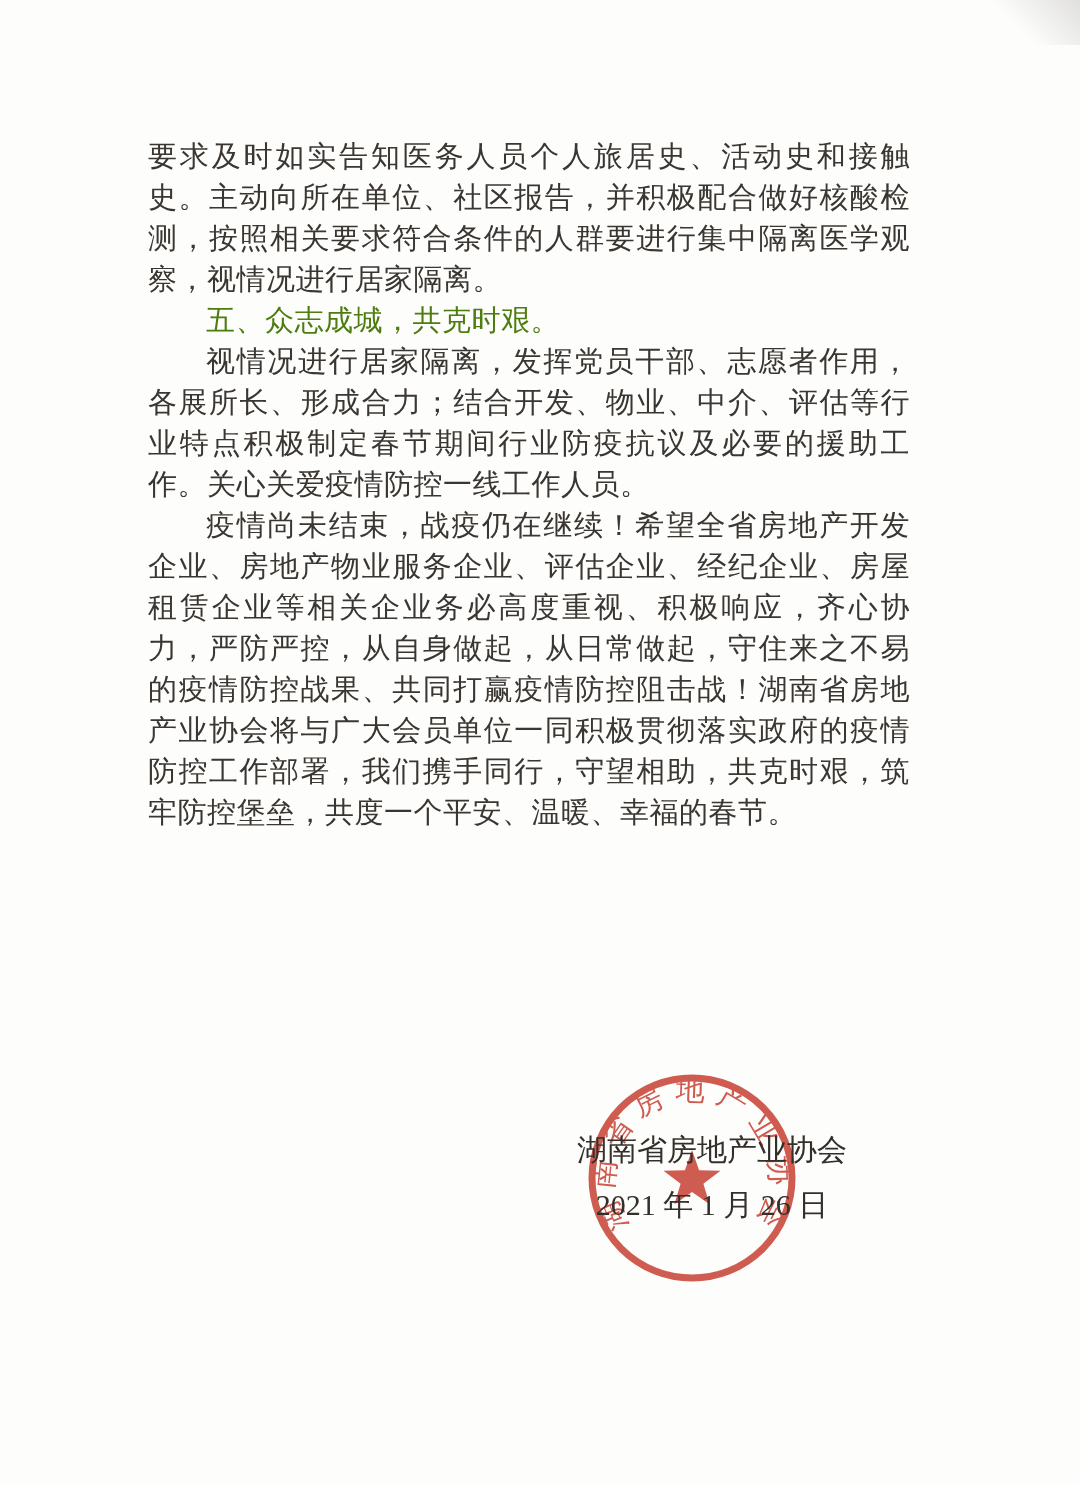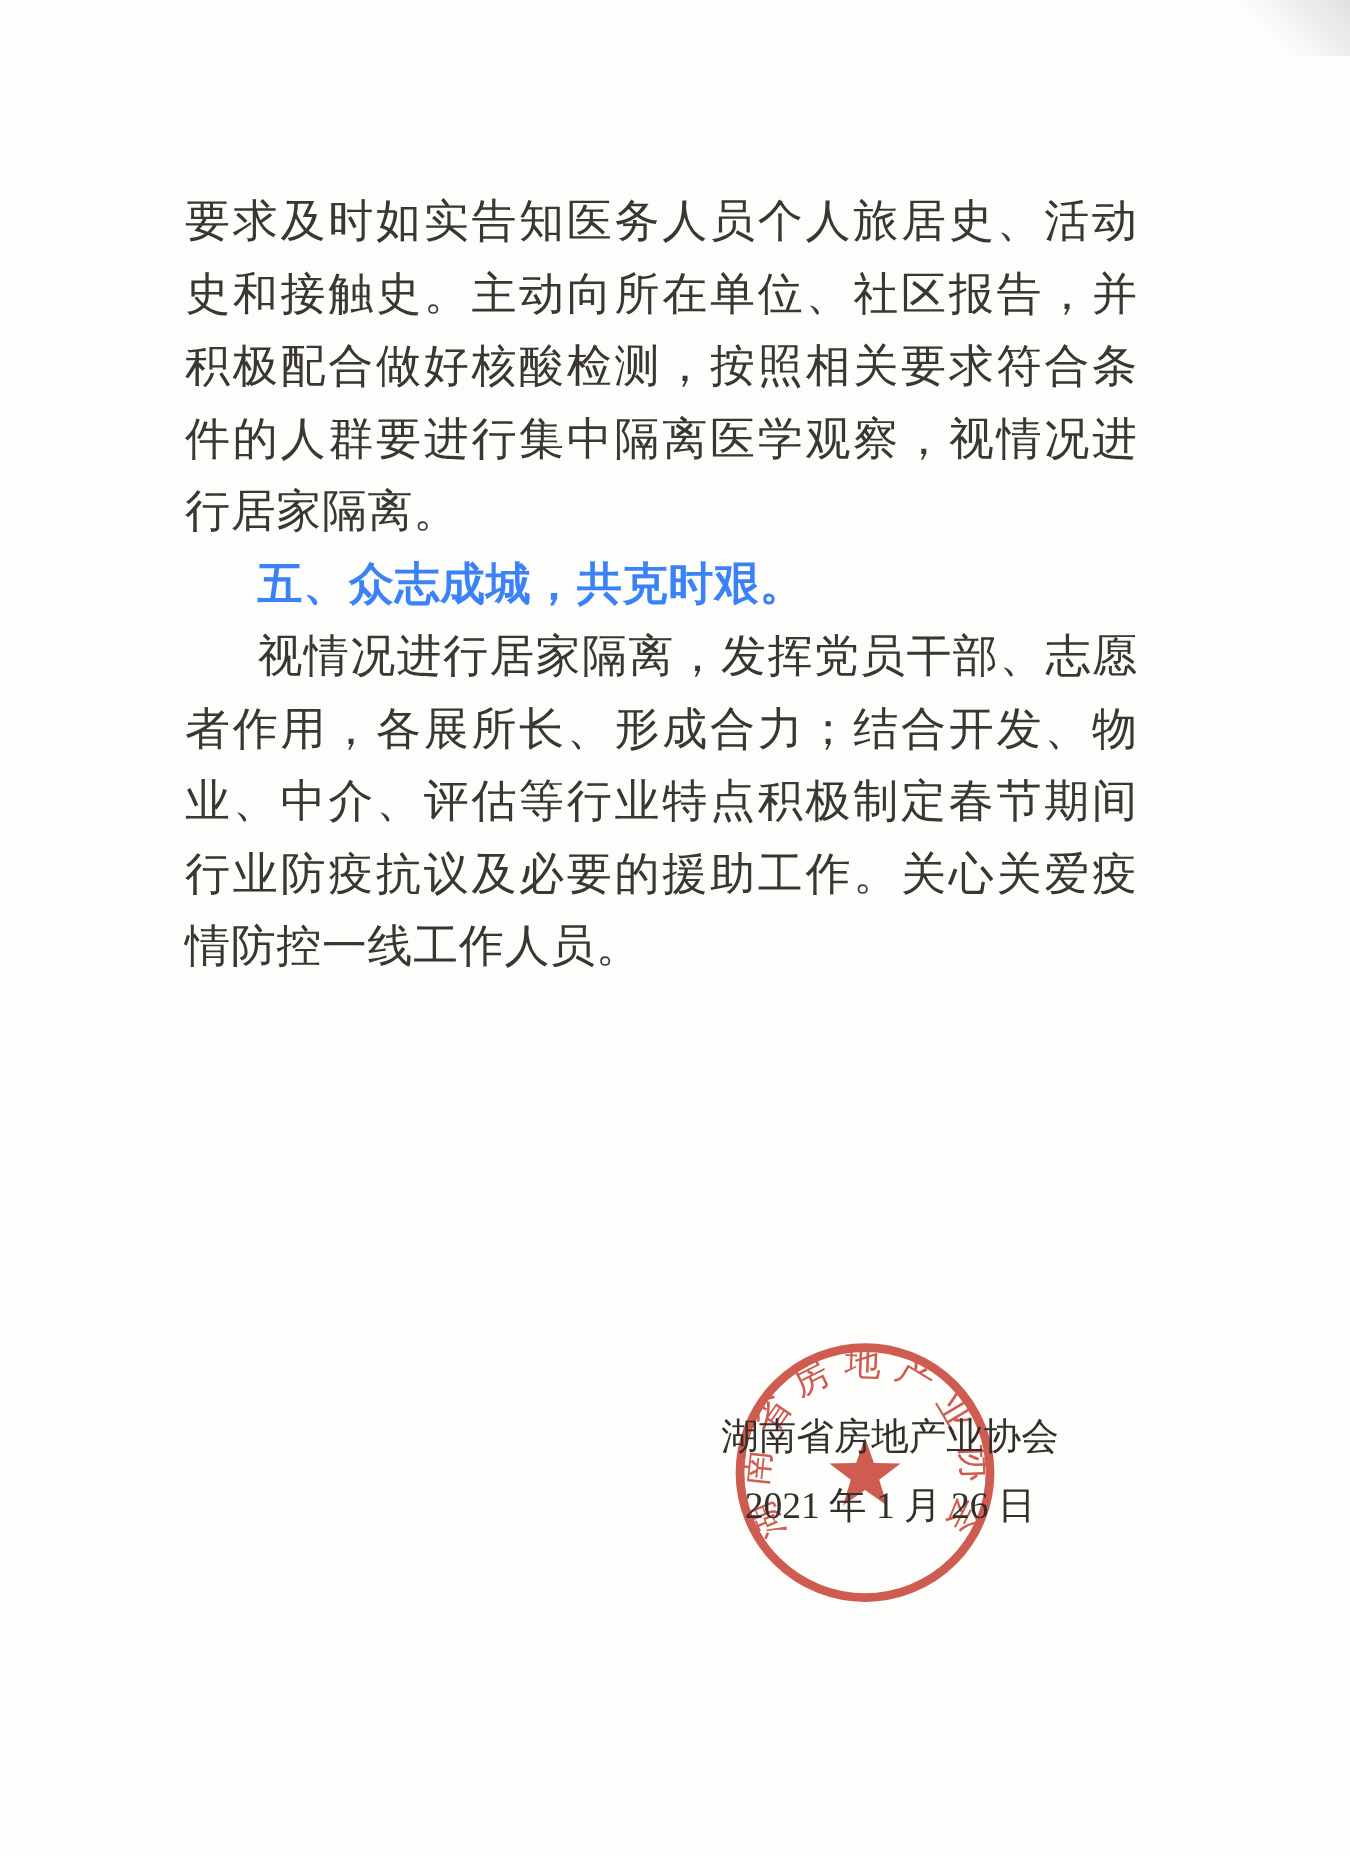--- a/index.html
+++ b/index.html
@@ -20,36 +20,36 @@
     content: "";
     position: absolute;
     top: 0; right: 0;
     width: 120px; height: 45px;
     background: linear-gradient(225deg, rgba(190,188,184,0.45) 0%, rgba(190,188,184,0) 55%);
     pointer-events: none;
   }
   .doc-body {
     position: absolute;
     left: 148px;
-    top: 148px;
+    top: 136px;
     width: 762px;
-    font-size: 36px;
-    line-height: 58px;
+    font-size: 29px;
+    line-height: 41px;
     color: #3a3631;
     text-align: justify;
     text-justify: inter-character;
     letter-spacing: 0.5px;
     z-index: 2;
   }
   .para { margin: 0; }
   .para.indented { text-indent: 58px; }
   .para.heading {
     text-indent: 58px;
-    font-weight: bold;
-    color: #3b82f6;
+    font-weight: normal;
+    color: #4d7c0f;
   }
   .signature-block {
     position: absolute;
     left: 520px;
     top: 1122px;
     width: 384px;
     text-align: center;
     font-size: 30px;
     line-height: 55px;
     color: #332f2b;
@@ -74,20 +74,21 @@
 </style>
 </head>
 <body>
 
 <div class="page">
 
   <div class="doc-body">
     <p class="para">要求及时如实告知医务人员个人旅居史、活动史和接触史。主动向所在单位、社区报告，并积极配合做好核酸检测，按照相关要求符合条件的人群要进行集中隔离医学观察，视情况进行居家隔离。</p>
     <p class="para heading">五、众志成城，共克时艰。</p>
     <p class="para indented">视情况进行居家隔离，发挥党员干部、志愿者作用，各展所长、形成合力；结合开发、物业、中介、评估等行业特点积极制定春节期间行业防疫抗议及必要的援助工作。关心关爱疫情防控一线工作人员。</p>
+    <p class="para indented">疫情尚未结束，战疫仍在继续！希望全省房地产开发企业、房地产物业服务企业、评估企业、经纪企业、房屋租赁企业等相关企业务必高度重视、积极响应，齐心协力，严防严控，从自身做起，从日常做起，守住来之不易的疫情防控战果、共同打赢疫情防控阻击战！湖南省房地产业协会将与广大会员单位一同积极贯彻落实政府的疫情防控工作部署，我们携手同行，守望相助，共克时艰，筑牢防控堡垒，共度一个平安、温暖、幸福的春节。</p>
   </div>
 
   <div class="seal">
     <svg viewBox="0 0 216 216" xmlns="http://www.w3.org/2000/svg">
       <circle cx="108" cy="110" r="100" fill="none" stroke-width="7" stroke="#c6392b"></circle>
       <polygon points="108,82 115.1,102.3 136.5,102.7 119.4,115.7 125.6,136.3 108,124 90.4,136.3 96.6,115.7 79.5,102.7 100.9,102.3" fill="#c6392b"></polygon>
       <path id="sealArc" d="M 45.7 156.9 A 78 78 0 1 1 170.3 156.9" fill="none"></path>
       <text class="seal-ring-text" fill="#c6392b">
         <textPath href="#sealArc" startOffset="0">湖南省房地产业协会</textPath>
       </text>

